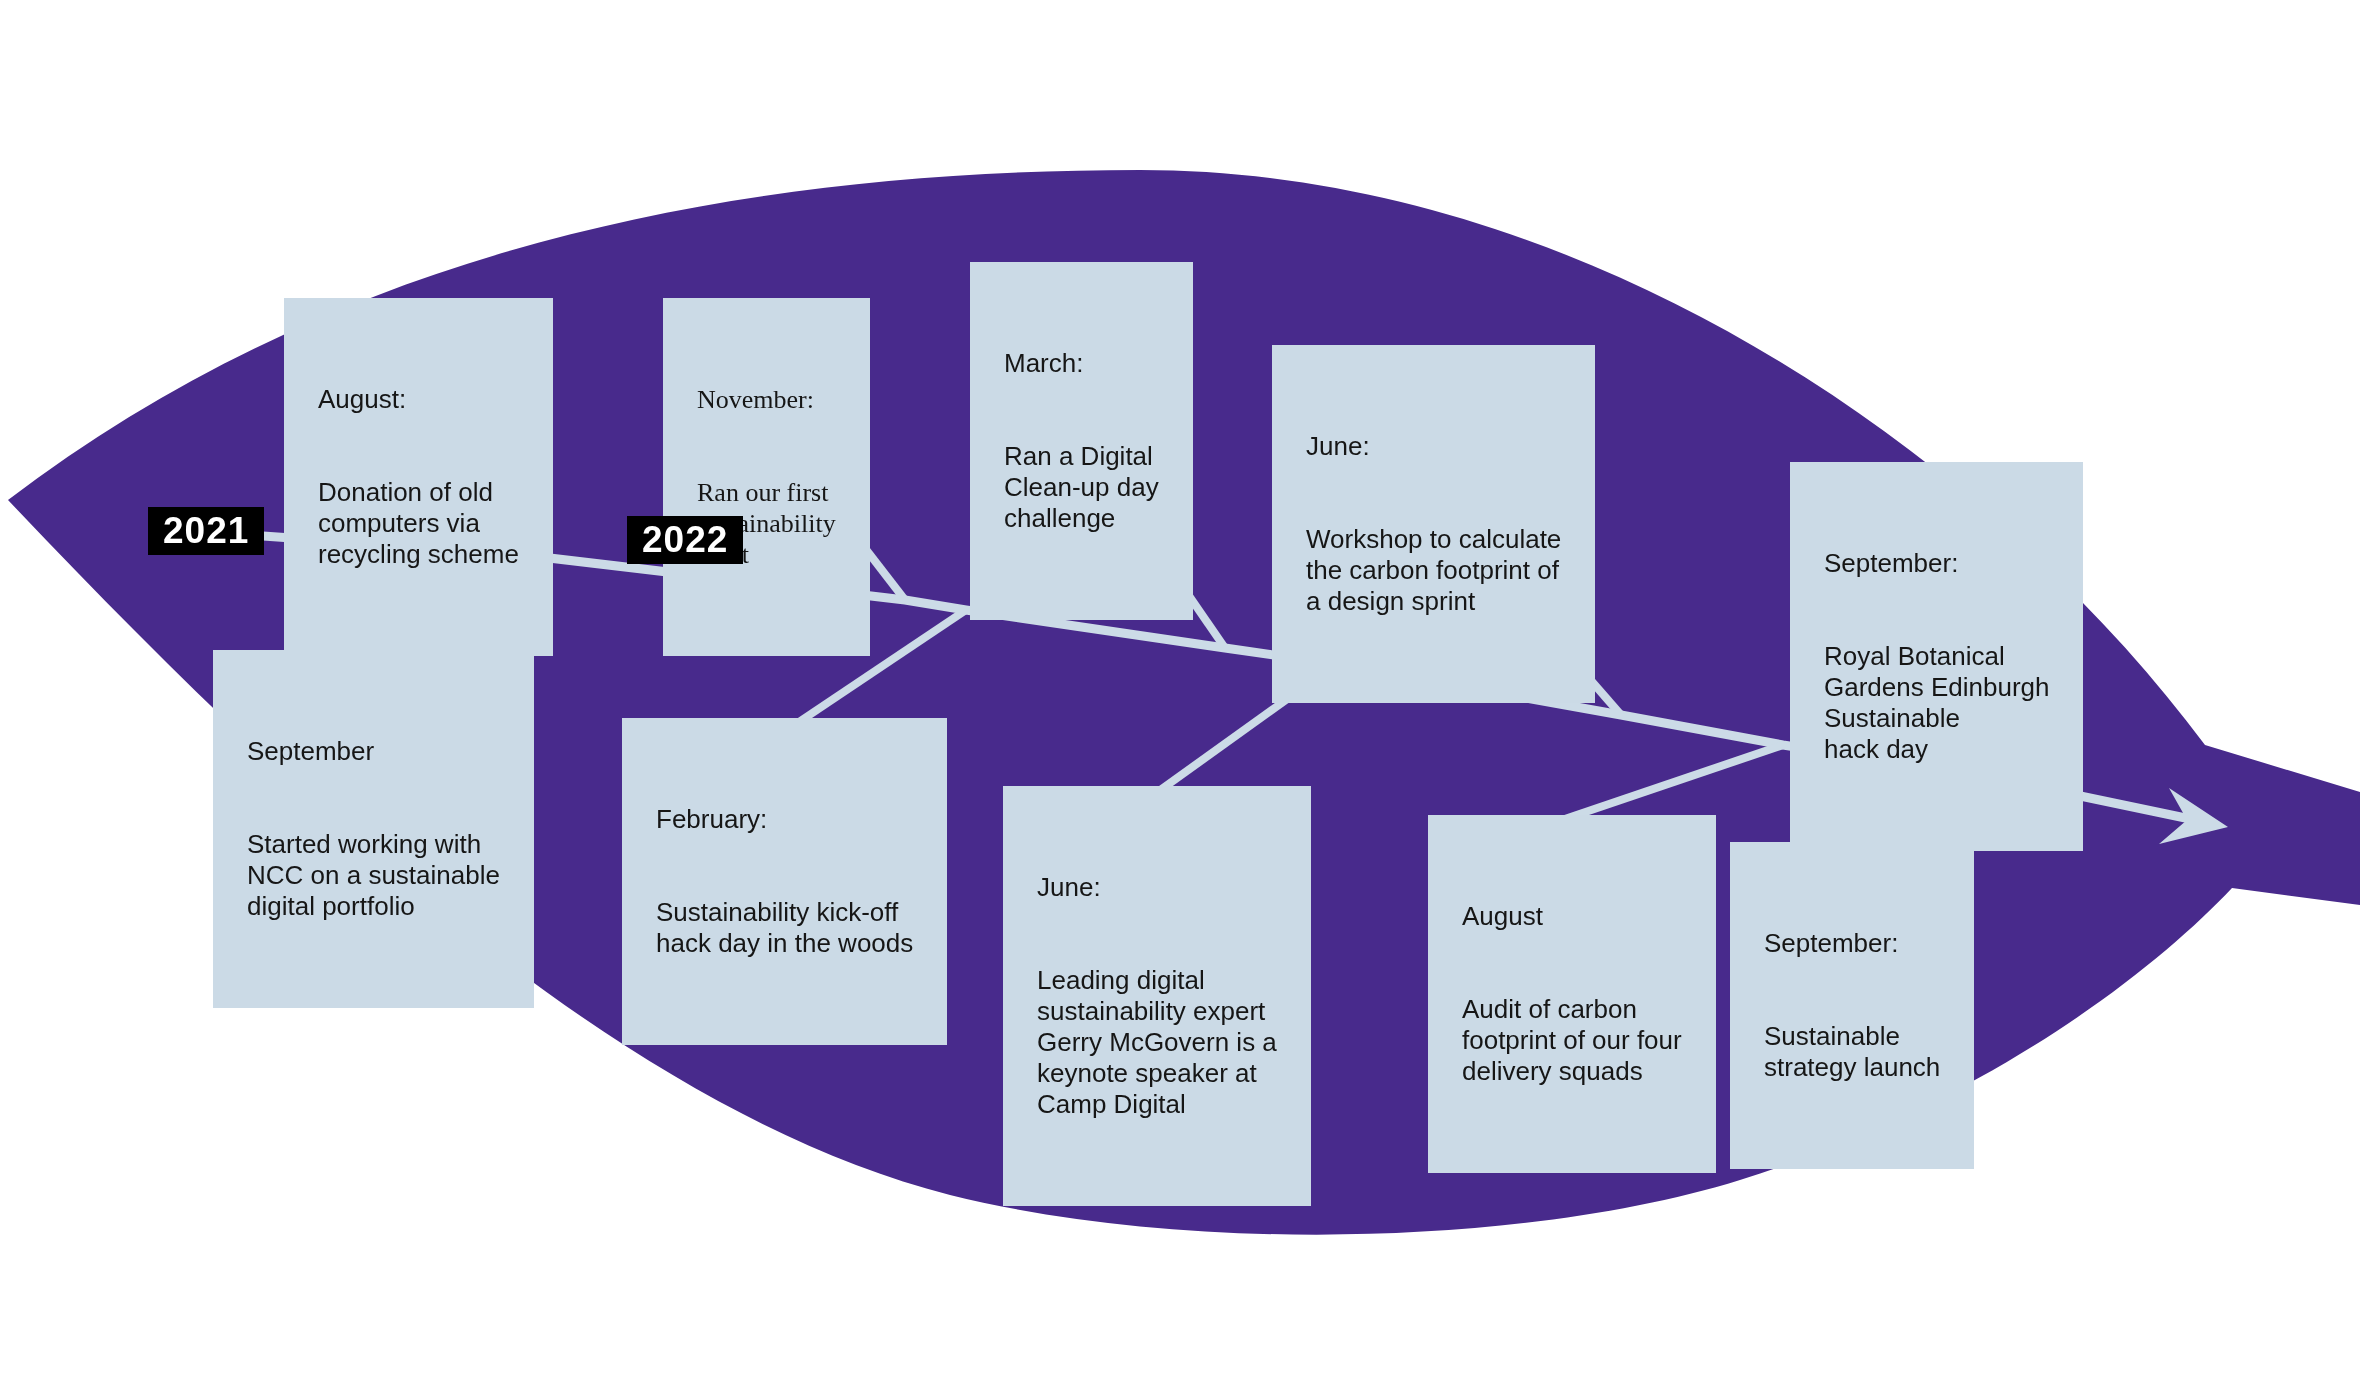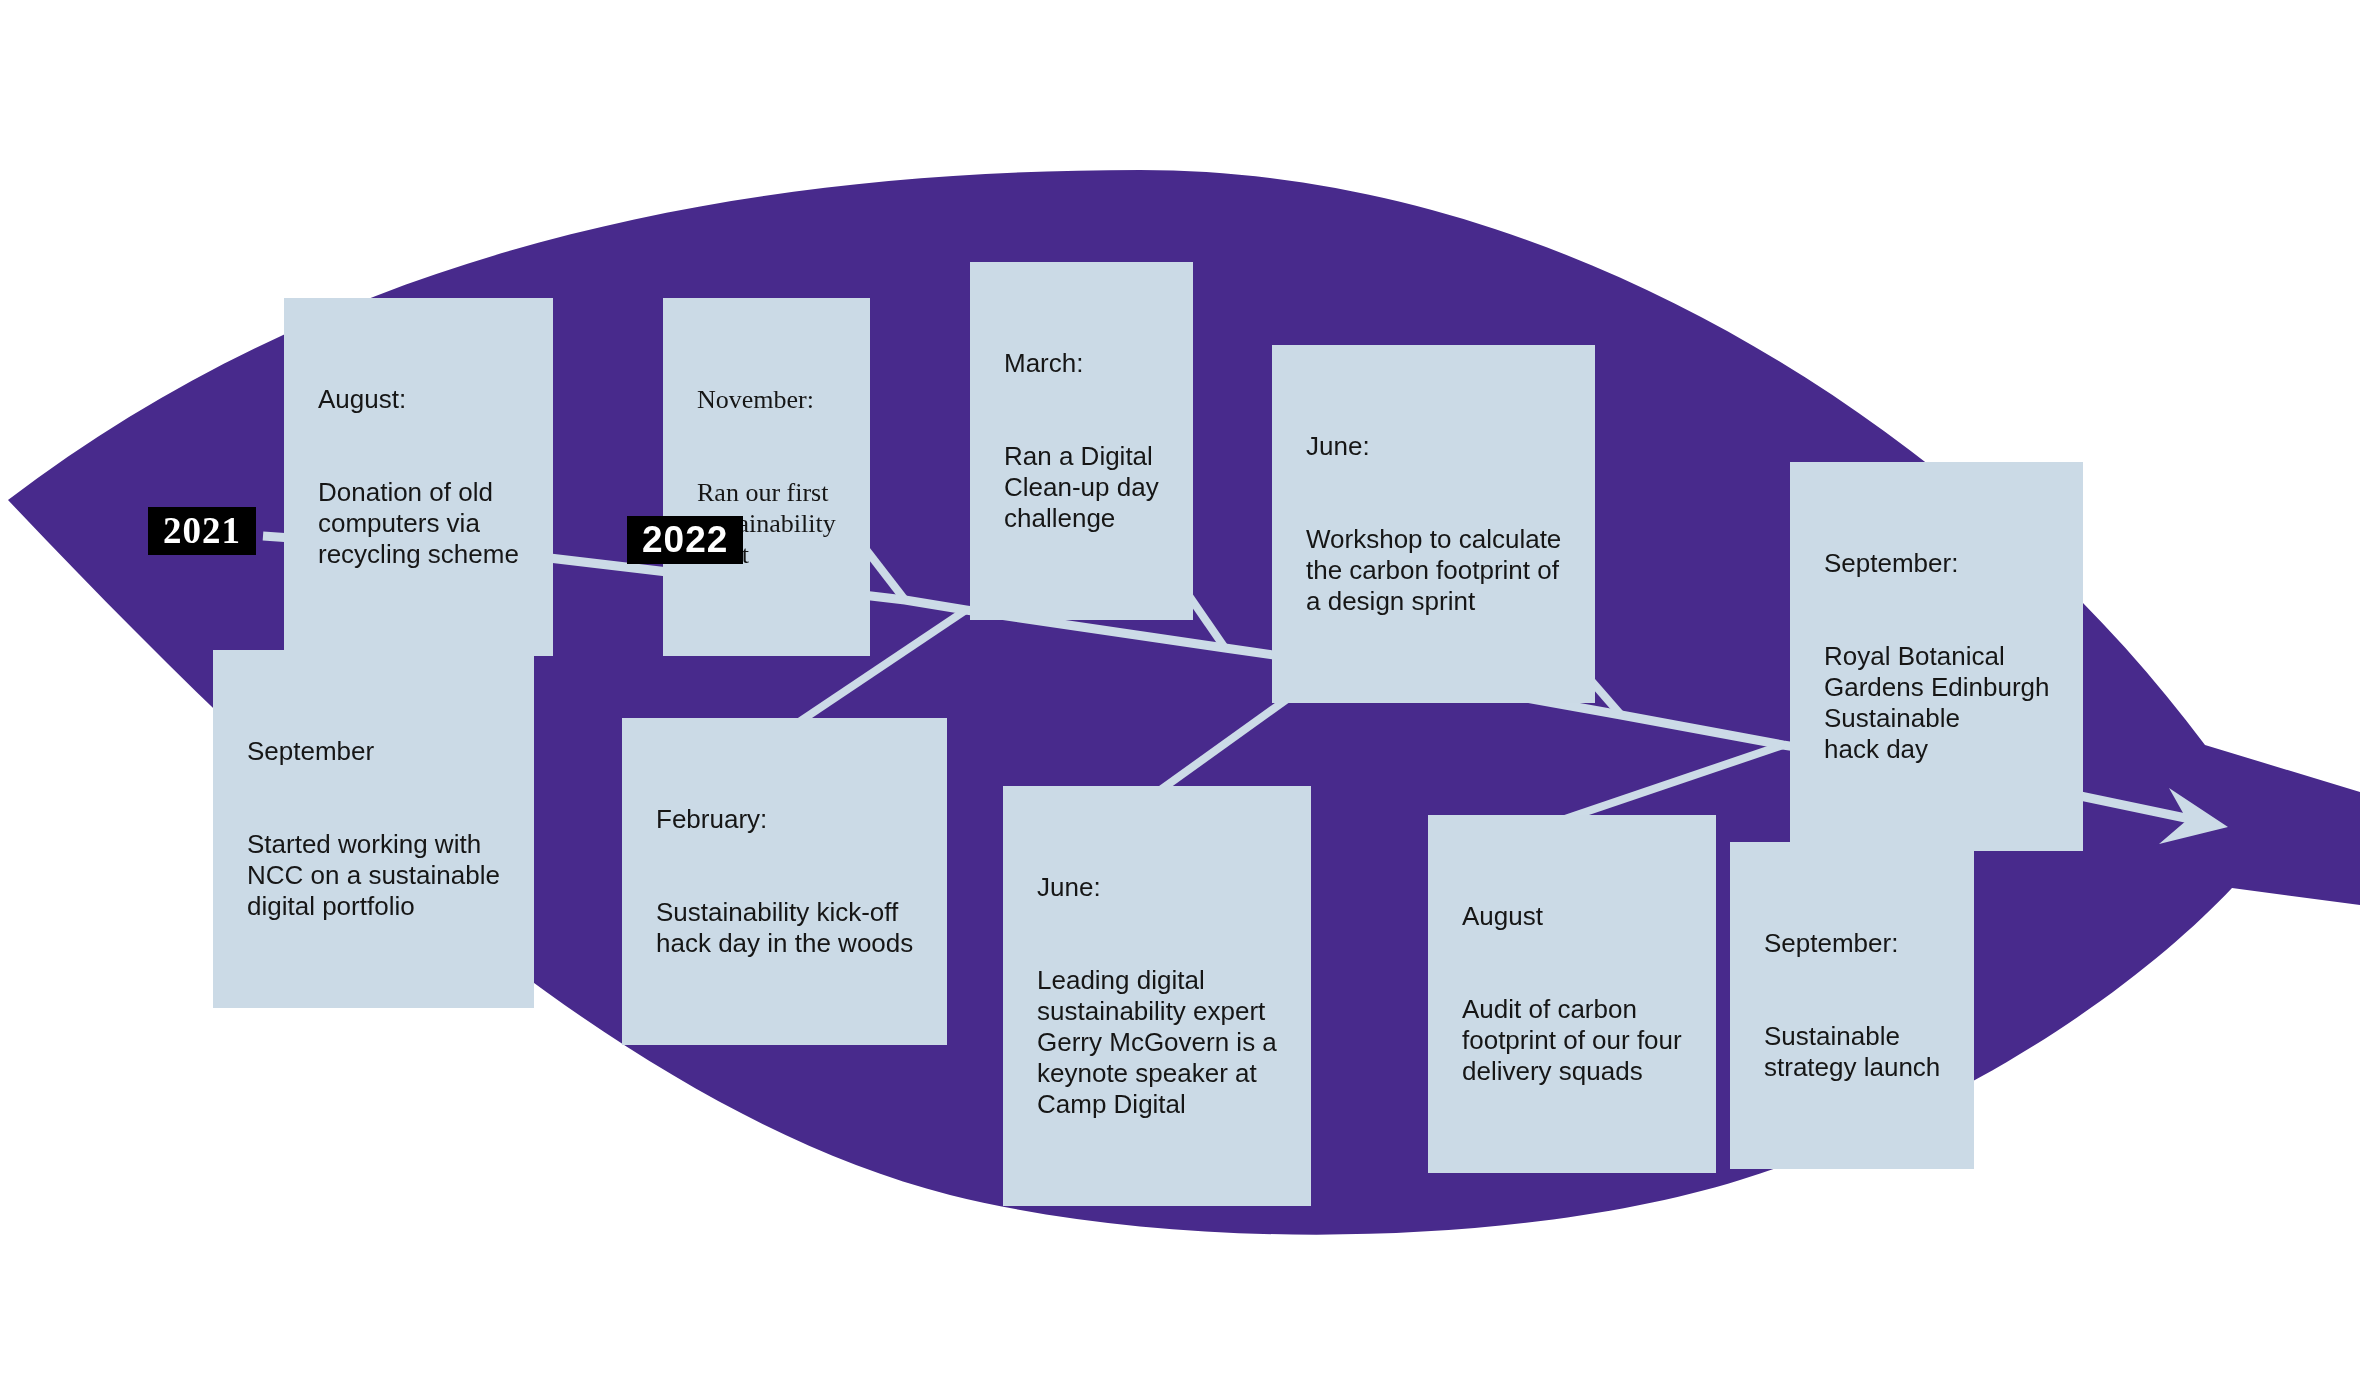--- a/index.html
+++ b/index.html
@@ -53,21 +53,21 @@
     z-index: 3;
     background: var(--year_bg);
     color: var(--year_text);
     font-size: 37px;
     font-weight: bold;
     line-height: 48px;
     padding: 0 15px;
     letter-spacing: 1px;
   }
   
-  .pos-year-2021 { left: 148px; top: 507px; font-family: Liberation Serif, serif; }
+  .pos-year-2021 { left: 148px; top: 507px; }
   .pos-year-2022 { left: 627px; top: 516px; }
   .pos-aug-2021          { left: 284px;  top: 298px; }
   .pos-sep-2021          { left: 213px;  top: 650px; }
   .pos-nov-2021          { left: 663px;  top: 298px; font-family: Liberation Serif, serif; }
   .pos-feb-2022          { left: 622px;  top: 718px; }
   .pos-mar-2022          { left: 970px;  top: 262px; }
   .pos-jun-2022-workshop { left: 1272px; top: 345px; }
   .pos-jun-2022-camp     { left: 1003px; top: 786px; }
   .pos-aug-2022          { left: 1390px; top: 815px; margin-left: 38px; }
   .pos-sep-2022-rbge     { left: 1790px; top: 462px; }

